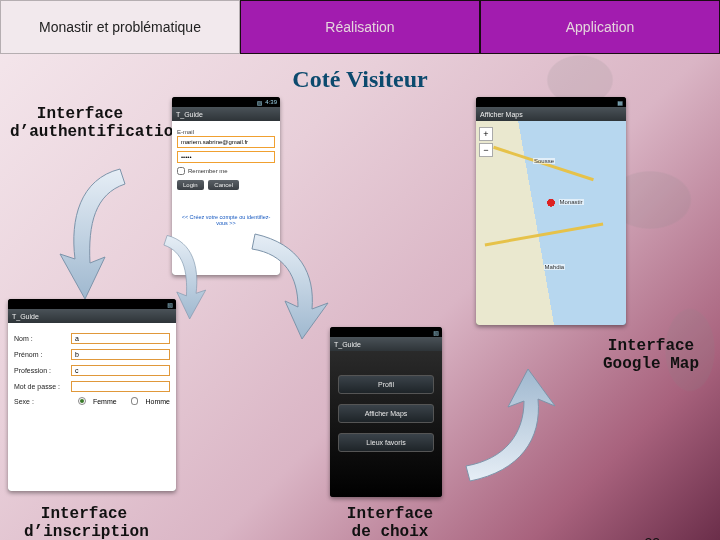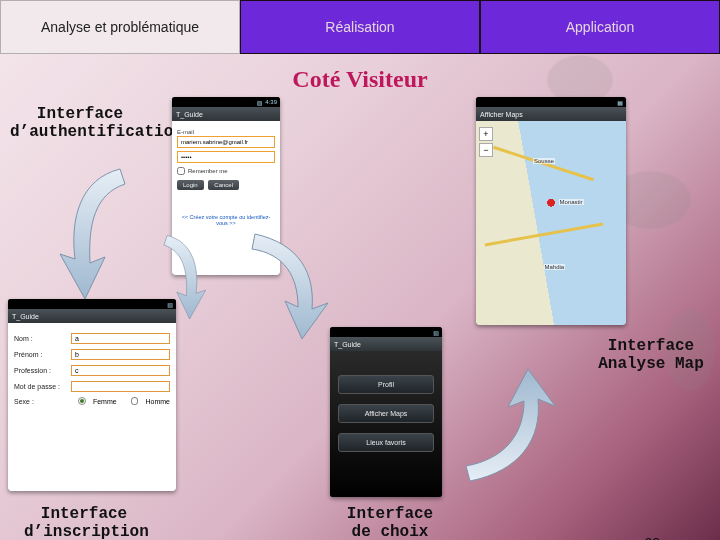--- a/index.html
+++ b/index.html
@@ -34,29 +34,29 @@
     display: flex;
     align-items: center;
     justify-content: center;
     text-align: center;
     font-size: 14px;
     line-height: 1.2;
     border: 1px solid rgba(0,0,0,0.25);
     padding: 4px 6px;
   }
   .tab.light { background: #f2e9ed; color: #222; }
-  .tab.dark  { background: #6d28d9; color: #e5d5dd; border-color: #1a0c13; }
+  .tab.dark  { background: #a21caf; color: #e5d5dd; border-color: #1a0c13; }
 
   
   .section-title {
     text-align: center;
     font-family: "Times New Roman", serif;
     font-weight: bold;
     font-size: 24px;
-    color: #be185d;
+    color: #0c4a6e;
     margin: 12px 0 6px;
   }
 
   .content { position: relative; height: 460px; }
 
   .label {
     position: absolute;
     font-family: Liberation Mono, monospace;
     font-weight: bold;
     font-size: 16px;
@@ -170,31 +170,31 @@
 
   .arrow-grad stop.s1 { stop-color:#e6eef6; }
   .arrow-grad stop.s2 { stop-color:#9fb8cf; }
 </style>
 </head>
 <body>
 
 <div class="map-overlay"></div>
 
 <div class="nav">
-  <div class="tab light">Analyse et problématique</div>
+  <div class="tab light">Monastir et problématique</div>
   <div class="tab dark">Réalisation</div>
   <div class="tab dark">Application</div>
 </div>
 
 <h2 class="section-title">Coté Visiteur</h2>
 
 <div class="content">
 
   <div class="label auth">Interface d’authentification</div>
-  <div class="label gmap">Interface Analyse Map</div>
+  <div class="label gmap">Interface Google Map</div>
   <div class="label inscr">Interface d’inscription</div>
   <div class="label choix">Interface de choix</div>
 
   <div class="phone ph-auth">
     <div class="statusbar">
       <span>▧</span>
       <span>4:39</span>
     </div>
     <div class="titlebar">T_Guide</div>
     <div class="screen">

